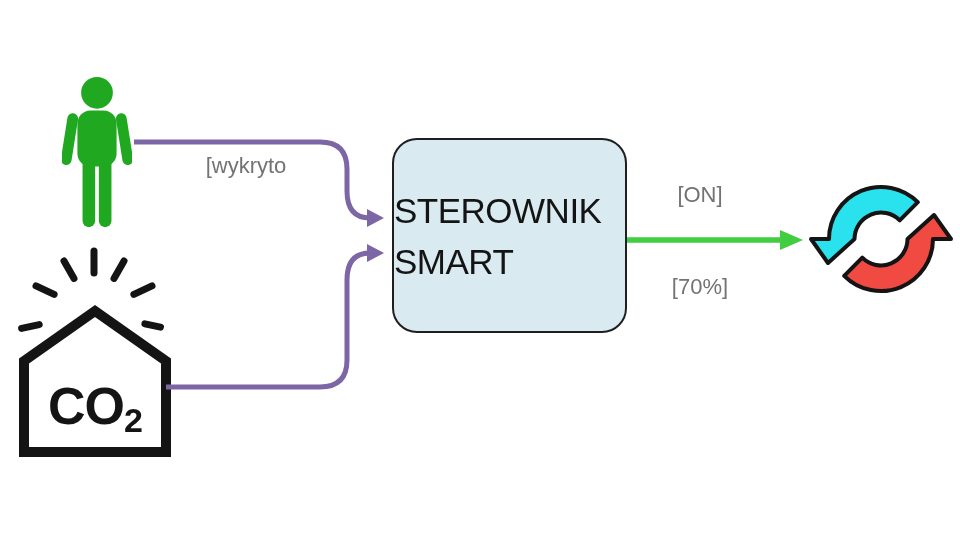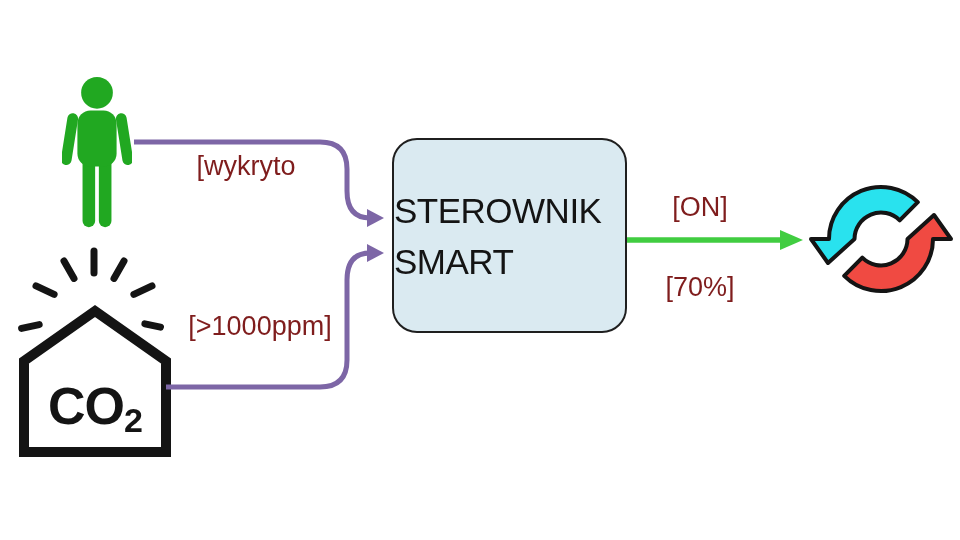--- a/index.html
+++ b/index.html
@@ -2,22 +2,22 @@
 <html><head>
 <meta charset="utf-8">
 <style>
   html,body{margin:0;padding:0;background:#ffffff;}
   #canvas{
     position:relative;width:960px;height:540px;background:#ffffff;overflow:hidden;
     font-family:"Liberation Sans", sans-serif;color:#1d1d1d;
   }
   .abs{position:absolute;}
   .lbl{
-    position:absolute;text-align:center;font-size:27px;line-height:34px;
-    color:#7f1d1d;white-space:nowrap;
+    position:absolute;text-align:center;font-size:22px;line-height:34px;
+    color:#737373;white-space:nowrap;
   }
   #controller-box{
     position:absolute;left:392px;top:138px;width:235px;height:195px;
     box-sizing:border-box;background:#daeaf1;border:2.5px solid #1f1f1f;
     border-radius:25px;display:flex;flex-direction:column;align-items:flex-start;
     justify-content:center;
   }
   #controller-box .line{
     font-size:35px;line-height:51px;letter-spacing:-0.5px;color:#141414;
     text-align:center;
@@ -62,28 +62,27 @@
     <path d="M 367 244 L 384 253 L 367 262 Z" fill="#7d66a6"></path>
 
     <path d="M 608 240 L 782 240" fill="none" stroke-width="5.5" stroke="#41cd41"></path>
     <path d="M 780 230 L 803 240 L 780 250 Z" fill="#41cd41"></path>
   </svg>
 
   <div class="lbl" style="left:136px;top:149px;width:220px;">
     <div>[wykryto</div>
   </div>
 
-  <div class="lbl" style="left:150px;top:309px;width:220px;">[&gt;1000ppm]</div>
 
   <div id="controller-box">
     <div class="line">STEROWNIK</div>
     <div class="line">SMART</div>
   </div>
 
-  <div class="lbl" style="left:630px;top:190px;width:140px;">[ON]</div>
+  <div class="lbl" style="left:630px;top:178px;width:140px;">[ON]</div>
   <div class="lbl" style="left:630px;top:270px;width:140px;">[70%]</div>
 
   <svg class="abs" style="left:806px;top:180px;" width="150" height="118" viewBox="0 0 150 118" aria-hidden="true">
     <path d="M 111.8 22.2 A 52 52 0 0 0 23 59 L 5 59 L 22 83 L 48.5 59 A 26.5 26.5 0 0 1 93.7 40.3 Z" stroke-width="4" stroke-linejoin="round" stroke="#141414" fill="#29e2ee"></path>
     <path d="M 111.8 22.2 A 52 52 0 0 0 23 59 L 5 59 L 22 83 L 48.5 59 A 26.5 26.5 0 0 1 93.7 40.3 Z" transform="rotate(180 75 59)" stroke-width="4" stroke-linejoin="round" stroke="#141414" fill="#f04a42"></path>
   </svg>
 
 </div>
 
 </body></html>

